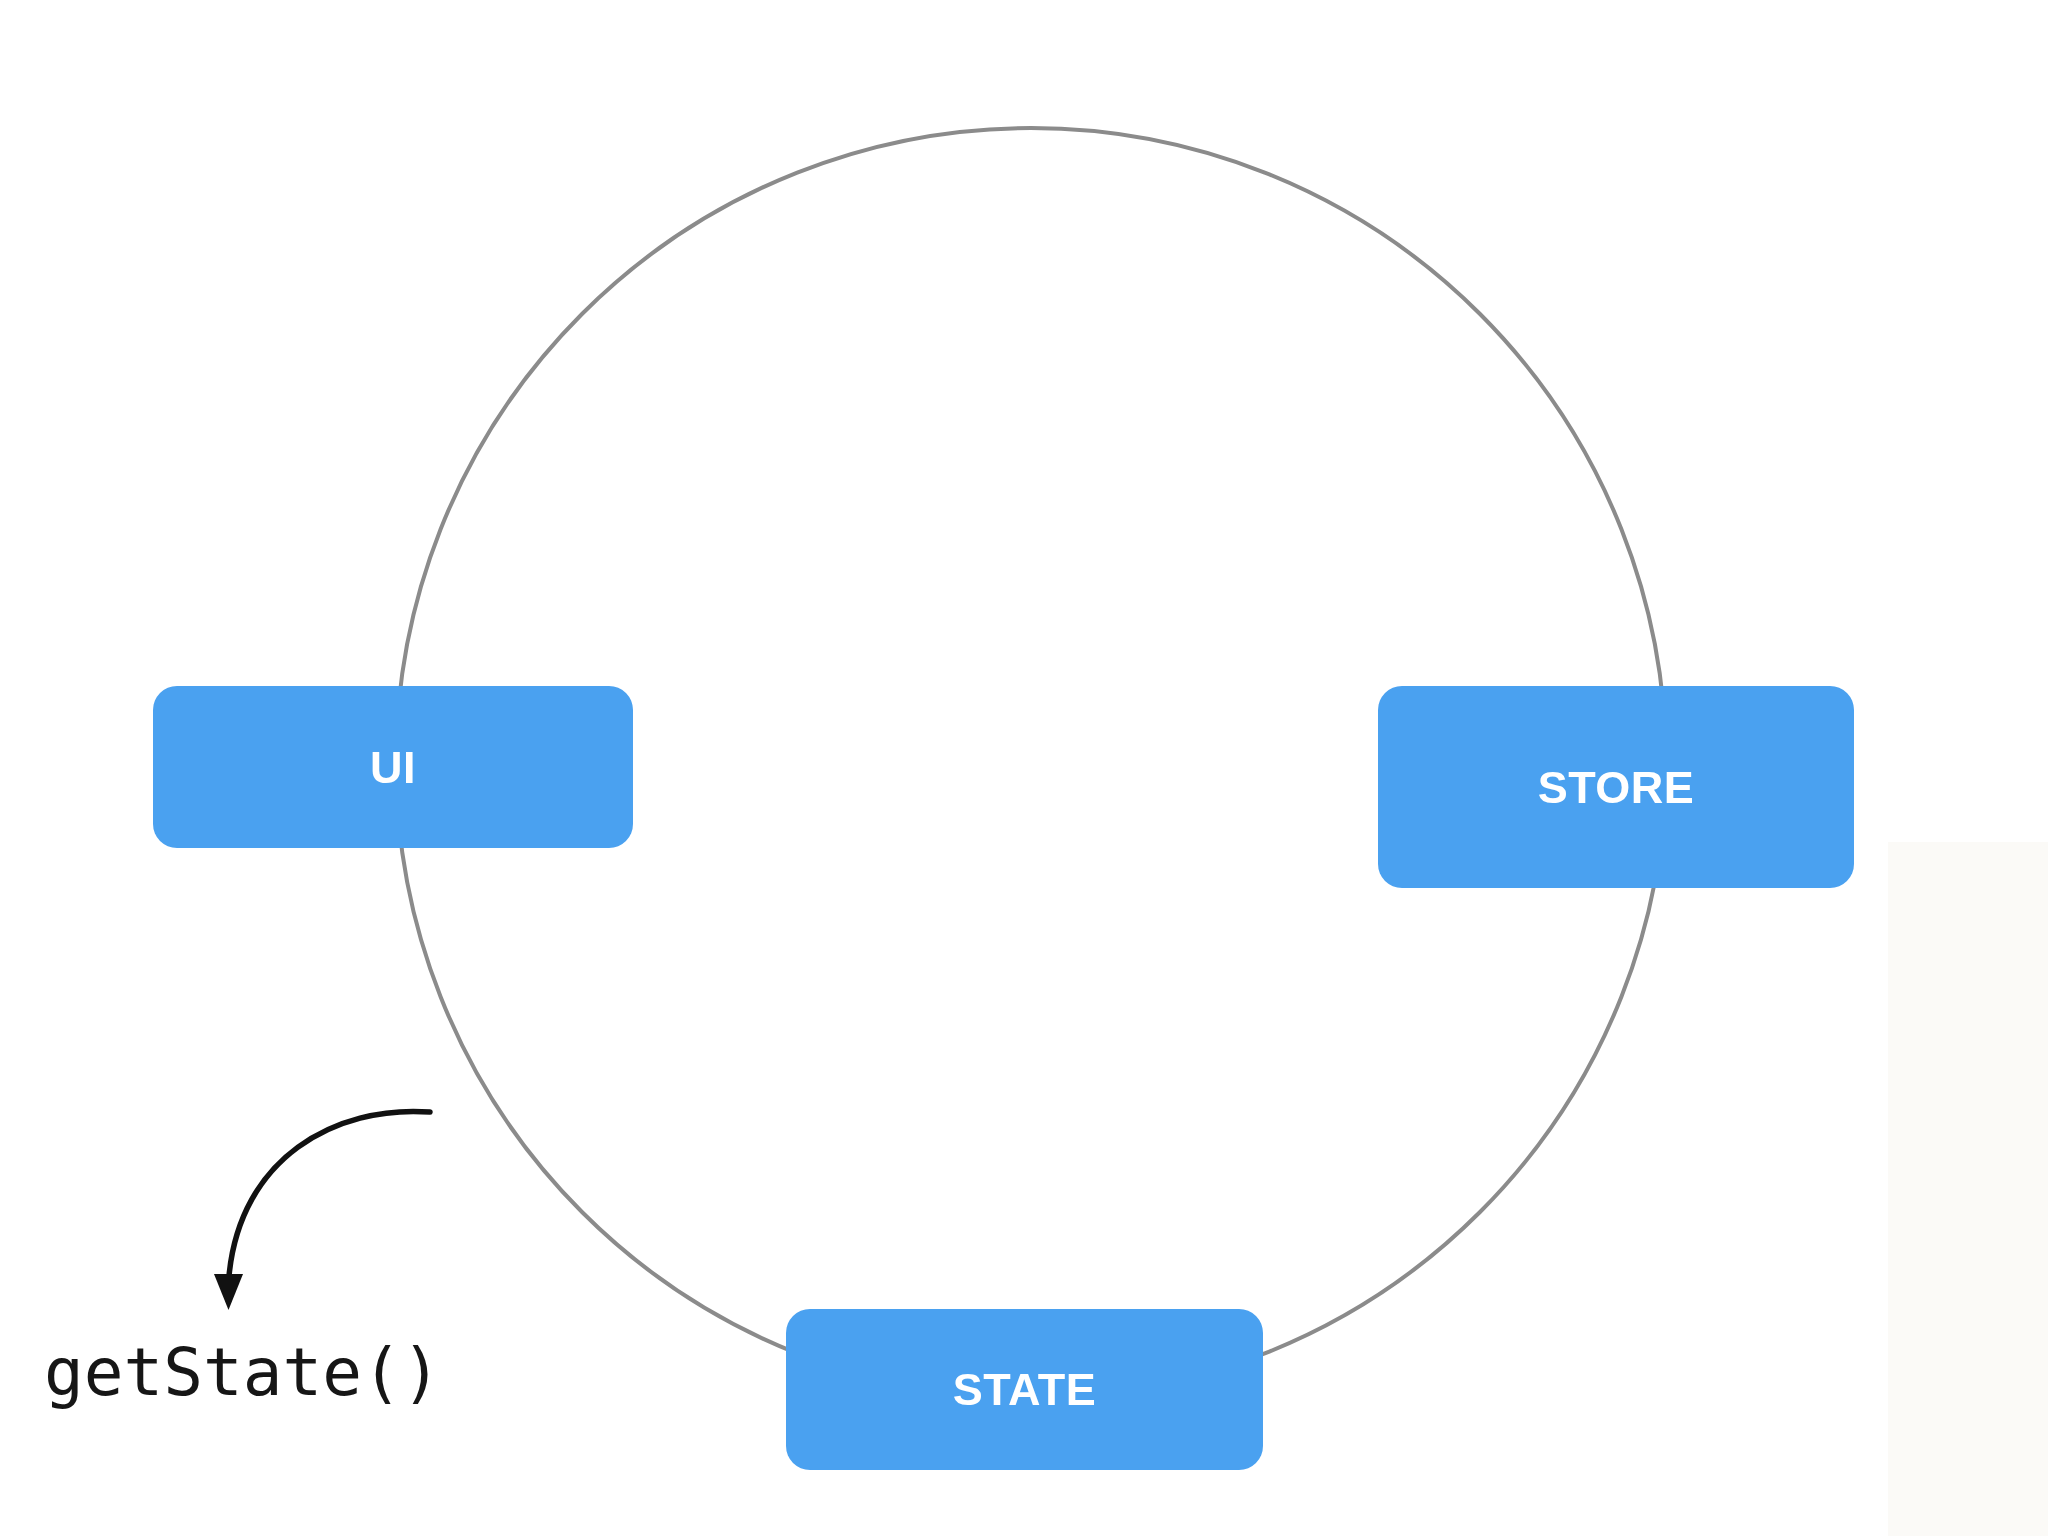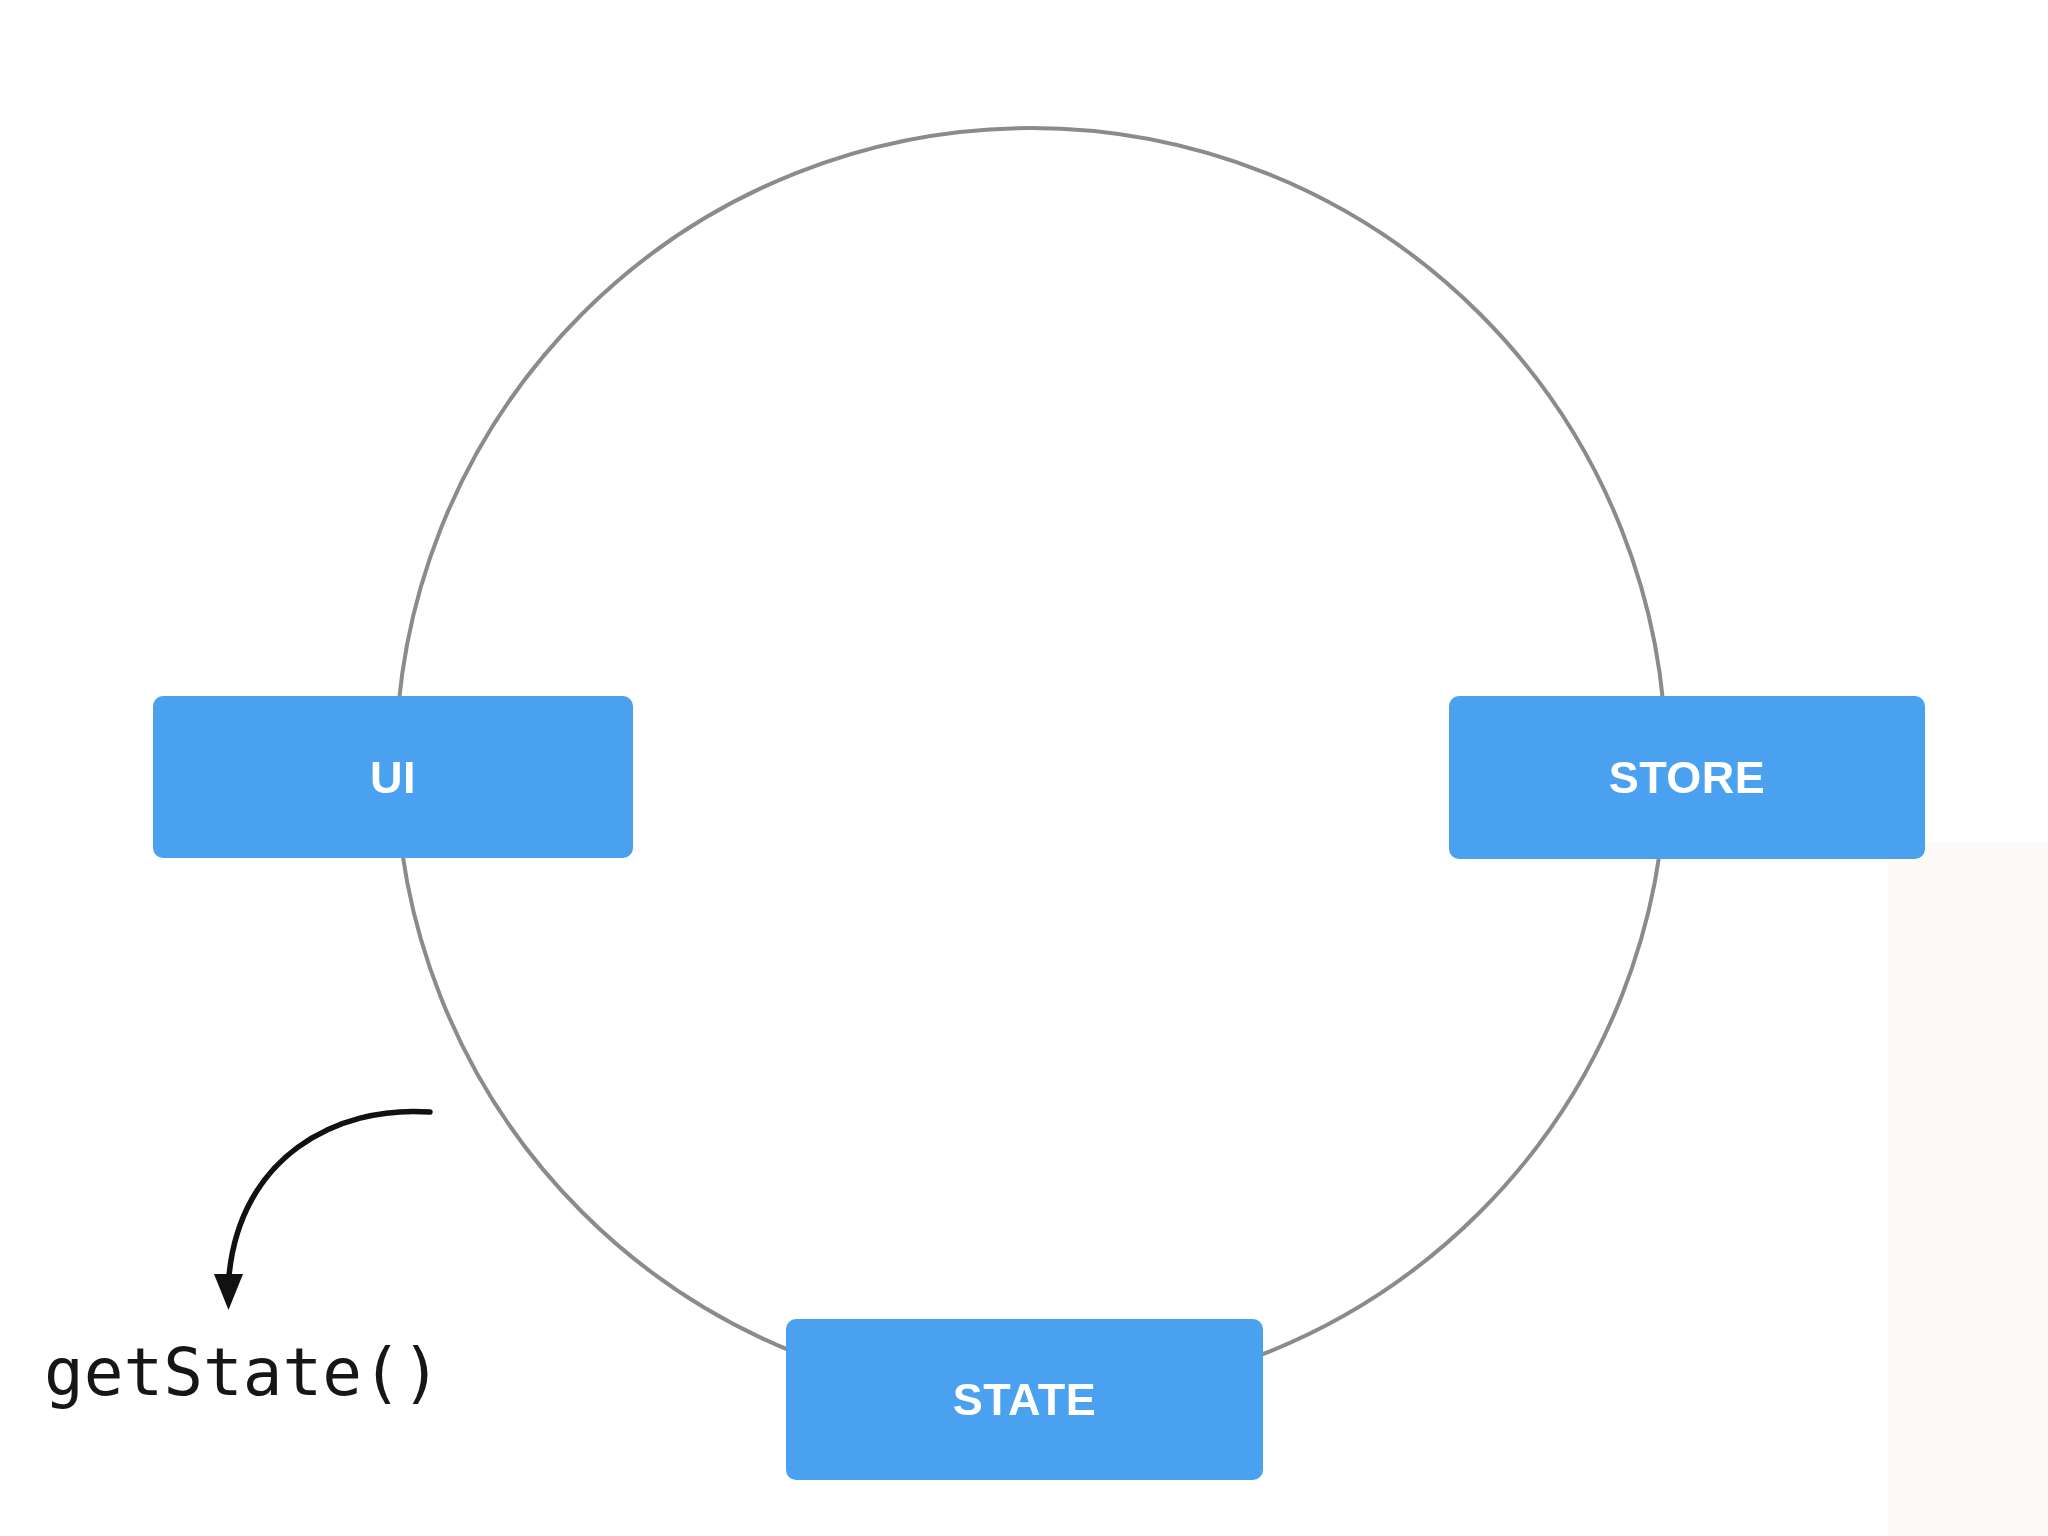--- a/index.html
+++ b/index.html
@@ -22,33 +22,33 @@
   svg.layer{position:absolute;left:0;top:0;width:2048px;height:1536px;display:block;}
   .edge-band{
     position:absolute;
     left:1888px;top:842px;width:160px;height:694px;
     background:var(--band);
   }
   .node{
     position:absolute;
     width:480px;height:162px;
     background:var(--node-fill);
-    border-radius:10px;
-    display:flex;align-items:center;justify-content:center;margin-top:10px;
+    border-radius:24px;
+    display:flex;align-items:center;justify-content:center;
   }
   .node-label{
     color:var(--node-text);
     font-size:45px;
     font-weight:700;
     letter-spacing:0.5px;
     line-height:1;
     user-select:none;
   }
   .node-ui{left:153px;top:686px;}
-  .node-store{left:1449px;top:686px;width:476px;height:163px;}
+  .node-store{left:1378px;top:686px;width:476px;height:202px;}
   .node-state{left:786px;top:1309px;width:477px;height:161px;}
   .annotation{
     position:absolute;
     left:44px;top:1340px;
     font-family:"DejaVu Sans Mono", monospace;
     font-size:66px;
     font-weight:400;
     color:var(--annotation);
     letter-spacing:0;
     white-space:pre;

